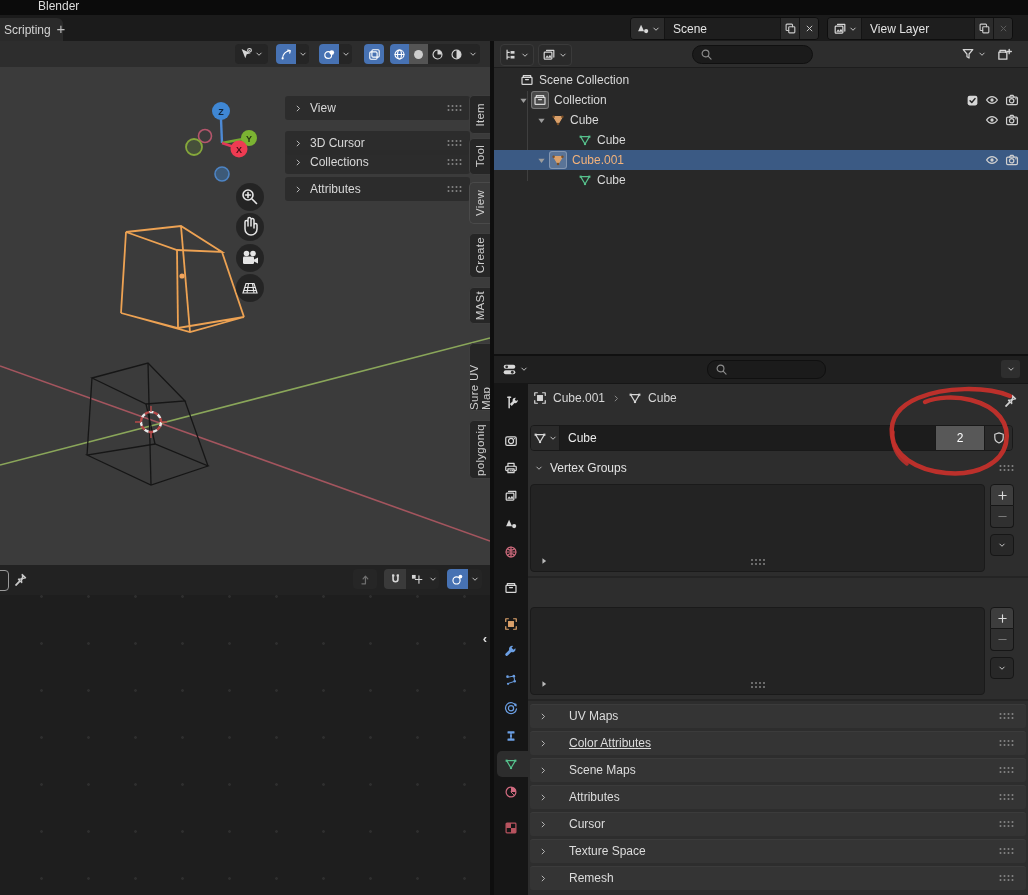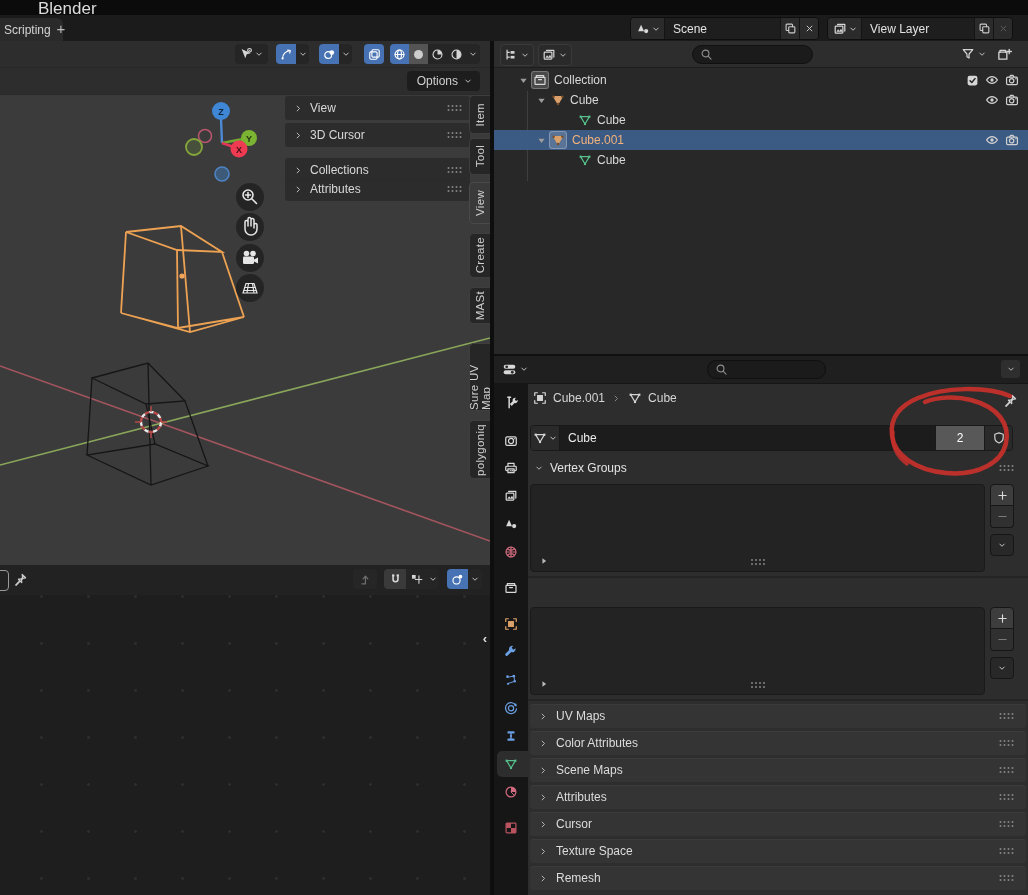--- a/index.html
+++ b/index.html
@@ -4,21 +4,21 @@
 <style>
   html,body{margin:0;padding:0;background:#000;}
   #app{position:relative;width:1028px;height:895px;background:#111;overflow:hidden;
        font-family:"Liberation Sans","DejaVu Sans",sans-serif;font-size:12px;color:#d9d9d9;
        -webkit-font-smoothing:antialiased;}
   .abs{position:absolute;}
   .ic{display:inline-flex;align-items:center;justify-content:center;}
   .ic svg{display:block;}
   
   #titlebar{left:0;top:0;width:1028px;height:15px;background:#0b0b0b;overflow:hidden;}
-  #titlebar .t{position:absolute;left:38px;top:-1px;color:#dcdcdc;font-size:17px;}
+  #titlebar .t{position:absolute;left:38px;top:-1px;color:#dcdcdc;font-size:12px;}
   #tabsrow{left:0;top:15px;width:1028px;height:26px;background:#1b1b1b;border-bottom:1px solid #0d0d0d;}
   #ws-tab{position:absolute;left:-12px;top:3px;height:23px;padding:0 12px 0 16px;background:#2a2a2a;
           border-radius:6px 6px 0 0;display:flex;align-items:center;color:#d4d4d4;}
   #ws-add{position:absolute;left:52px;top:4px;width:18px;height:18px;color:#bdbdbd;display:flex;align-items:center;justify-content:center;font-size:15px;}
   .idblock{position:absolute;top:2px;height:21px;display:flex;align-items:stretch;border:1px solid #0e0e0e;border-radius:4px;overflow:hidden;background:#1e1e1e;}
   .idblock .iconpart{background:#2b2b2b;display:flex;align-items:center;padding:0 3px 0 5px;gap:1px;border-right:1px solid #141414;color:#d8d8d8;}
   .idblock .val{display:flex;align-items:center;padding:0 8px;color:#e3e3e3;flex:1;}
   .idblock .mini{background:#2b2b2b;border-left:1px solid #141414;display:flex;align-items:center;justify-content:center;width:18px;color:#c9c9c9;}
   .idblock .mini.dim{color:#5d5d5d;}
   
@@ -91,21 +91,21 @@
   .listbox .play{position:absolute;left:8px;bottom:5px;color:#b9b9b9;}
   .listbox .gr{position:absolute;left:50%;bottom:5px;transform:translateX(-50%);}
   .sidebtn{position:absolute;right:14px;width:24px;height:22px;display:flex;align-items:center;justify-content:center;
            background:#3d3d3d;border:1px solid #161616;color:#dadada;box-sizing:border-box;}
   .sidebtn.minus{background:#303030;color:#7a7a7a;border-top:none;}
   .sidebtn.dd{background:#282828;border-radius:4px;height:22px;}
   .sidebtn.top{border-radius:4px 4px 0 0;}
   .sidebtn.bot{border-radius:0 0 4px 4px;}
   .sep{position:absolute;left:0;right:0;height:2px;background:#242424;}
   .cpanel{position:absolute;left:2px;right:2px;height:24px;background:#343434;border-radius:3px;
-          display:flex;align-items:center;gap:7px;padding-left:8px;box-sizing:border-box;color:#dcdcdc;
+          display:flex;align-items:center;gap:20px;padding-left:8px;box-sizing:border-box;color:#dcdcdc;
           box-shadow:inset 0 1px 0 rgba(255,255,255,.04);}
   .cpanel .gr{margin-left:auto;margin-right:12px;}
   #vdiv{left:490px;top:41px;width:4px;height:854px;background:#0e0e0e;}
   #annot{position:absolute;left:0;top:0;pointer-events:none;z-index:9;}
   .gr svg{display:block;}
 </style>
 </head>
 <body>
 
 <div id="app">
@@ -355,30 +355,20 @@
           <span class="hbtn" style="width:14px;">
               <span class="ic">
                 <svg width="10" height="10" viewBox="0 0 16 16" fill="none" stroke="currentColor" stroke-width="1.4" stroke-linecap="round" stroke-linejoin="round">
                   <path d="M4.5 6.5l3.5 3.5 3.5-3.5"></path>
                 </svg>
               </span>
             </span>
         </span>
       </div>
     </div>
-    <div id="vp-toolrow">
-      <div id="options-btn">
-        <span>Options</span>
-          <span class="ic">
-            <svg width="10" height="10" viewBox="0 0 16 16" fill="none" stroke="currentColor" stroke-width="1.4" stroke-linecap="round" stroke-linejoin="round">
-              <path d="M4.5 6.5l3.5 3.5 3.5-3.5"></path>
-            </svg>
-          </span>
-      </div>
-    </div>
 
     <div id="npanel">
         <div class="np-row" style="top: 55px;">
           <span class="ic" style="color:#c0c0c0;">
             <svg width="11" height="11" viewBox="0 0 16 16" fill="none" stroke="currentColor" stroke-width="1.4" stroke-linecap="round" stroke-linejoin="round">
               <path d="M6 4.5L9.5 8 6 11.5"></path>
             </svg>
           </span>
                  <span>View</span>
                  <span class="gr ic">
@@ -389,21 +379,21 @@
                 <circle cx="9.5" cy="2" r="1"></circle>
                 <circle cx="13.5" cy="2" r="1"></circle>
                 <circle cx="1.5" cy="6" r="1"></circle>
                 <circle cx="5.5" cy="6" r="1"></circle>
                 <circle cx="9.5" cy="6" r="1"></circle>
                 <circle cx="13.5" cy="6" r="1"></circle>
               </g>
             </svg>
           </span>
         </div>
-        <div class="np-row" style="top: 82px;">
+        <div class="np-row" style="top: 90px;">
           <span class="ic" style="color:#c0c0c0;">
             <svg width="11" height="11" viewBox="0 0 16 16" fill="none" stroke="currentColor" stroke-width="1.4" stroke-linecap="round" stroke-linejoin="round">
               <path d="M6 4.5L9.5 8 6 11.5"></path>
             </svg>
           </span>
                  <span>3D Cursor</span>
                  <span class="gr ic">
             <svg width="15" height="8" viewBox="0 0 15 8">
               <g fill="#858585">
                 <circle cx="1.5" cy="2" r="1"></circle>
@@ -411,21 +401,21 @@
                 <circle cx="9.5" cy="2" r="1"></circle>
                 <circle cx="13.5" cy="2" r="1"></circle>
                 <circle cx="1.5" cy="6" r="1"></circle>
                 <circle cx="5.5" cy="6" r="1"></circle>
                 <circle cx="9.5" cy="6" r="1"></circle>
                 <circle cx="13.5" cy="6" r="1"></circle>
               </g>
             </svg>
           </span>
         </div>
-        <div class="np-row" style="top: 109px; margin-top: 8px;">
+        <div class="np-row" style="top: 109px;">
           <span class="ic" style="color:#c0c0c0;">
             <svg width="11" height="11" viewBox="0 0 16 16" fill="none" stroke="currentColor" stroke-width="1.4" stroke-linecap="round" stroke-linejoin="round">
               <path d="M6 4.5L9.5 8 6 11.5"></path>
             </svg>
           </span>
                  <span>Collections</span>
                  <span class="gr ic">
             <svg width="15" height="8" viewBox="0 0 15 8">
               <g fill="#858585">
                 <circle cx="1.5" cy="2" r="1"></circle>
@@ -615,20 +605,31 @@
             <svg width="15" height="15" viewBox="0 0 16 16" fill="none" stroke="currentColor" stroke-width="1.4" stroke-linecap="round" stroke-linejoin="round">
               <path d="M2 5.5h8.5V13H2z"></path>
               <path d="M3.2 5.5V3.5h6v2"></path>
               <path d="M13 2.5v4.6M10.7 4.8h4.6"></path>
             </svg>
           </span>
         </span>
     </div>
     <div id="ol-guide"></div>
     <div id="outliner-tree">
+        <div class="ol-row" style="padding-left: 22px;">
+          <span class="olic " style="color:#d8d8d8;">
+            <svg width="14" height="14" viewBox="0 0 16 16" fill="none" stroke="currentColor" stroke-width="1.4" stroke-linecap="round" stroke-linejoin="round">
+              <rect x="2.3" y="5" width="11.4" height="8" rx=".8"></rect>
+              <path d="M3.8 5V3h8.4v2"></path>
+              <path d="M6.3 7.5h3.4"></path>
+            </svg>
+          </span>
+          <span class="ol-label ">Scene Collection</span>
+          <span class="ol-ctrl"></span>
+        </div>
         <div class="ol-row" style="padding-left: 24px;">
           <span class="ic" style="color:#9c9c9c;">
             <svg width="11" height="11" viewBox="0 0 16 16" fill="none" stroke="currentColor" stroke-width="1.4" stroke-linecap="round" stroke-linejoin="round">
               <path d="M3.5 5.5h9L8 11.5z" fill="currentColor" stroke="none"></path>
             </svg>
           </span>
           <span class="olic boxed" style="color:#d8d8d8;">
             <svg width="14" height="14" viewBox="0 0 16 16" fill="none" stroke="currentColor" stroke-width="1.4" stroke-linecap="round" stroke-linejoin="round">
               <rect x="2.3" y="5" width="11.4" height="8" rx=".8"></rect>
               <path d="M3.8 5V3h8.4v2"></path>
@@ -1102,21 +1103,21 @@
                   <circle cx="9.5" cy="2" r="1"></circle>
                   <circle cx="13.5" cy="2" r="1"></circle>
                   <circle cx="1.5" cy="6" r="1"></circle>
                   <circle cx="5.5" cy="6" r="1"></circle>
                   <circle cx="9.5" cy="6" r="1"></circle>
                   <circle cx="13.5" cy="6" r="1"></circle>
                 </g>
               </svg>
             </span>
           </div>
-          <div class="cpanel" style="top: 348px;">
+          <div class="cpanel" style="top: 348px; text-decoration: underline;">
             <span class="ic" style="color:#bdbdbd;">
               <svg width="11" height="11" viewBox="0 0 16 16" fill="none" stroke="currentColor" stroke-width="1.4" stroke-linecap="round" stroke-linejoin="round">
                 <path d="M6 4.5L9.5 8 6 11.5"></path>
               </svg>
             </span>
                  <span>Color Attributes</span>
                  <span class="gr ic">
               <svg width="15" height="8" viewBox="0 0 15 8">
                 <g fill="#858585">
                   <circle cx="1.5" cy="2" r="1"></circle>

